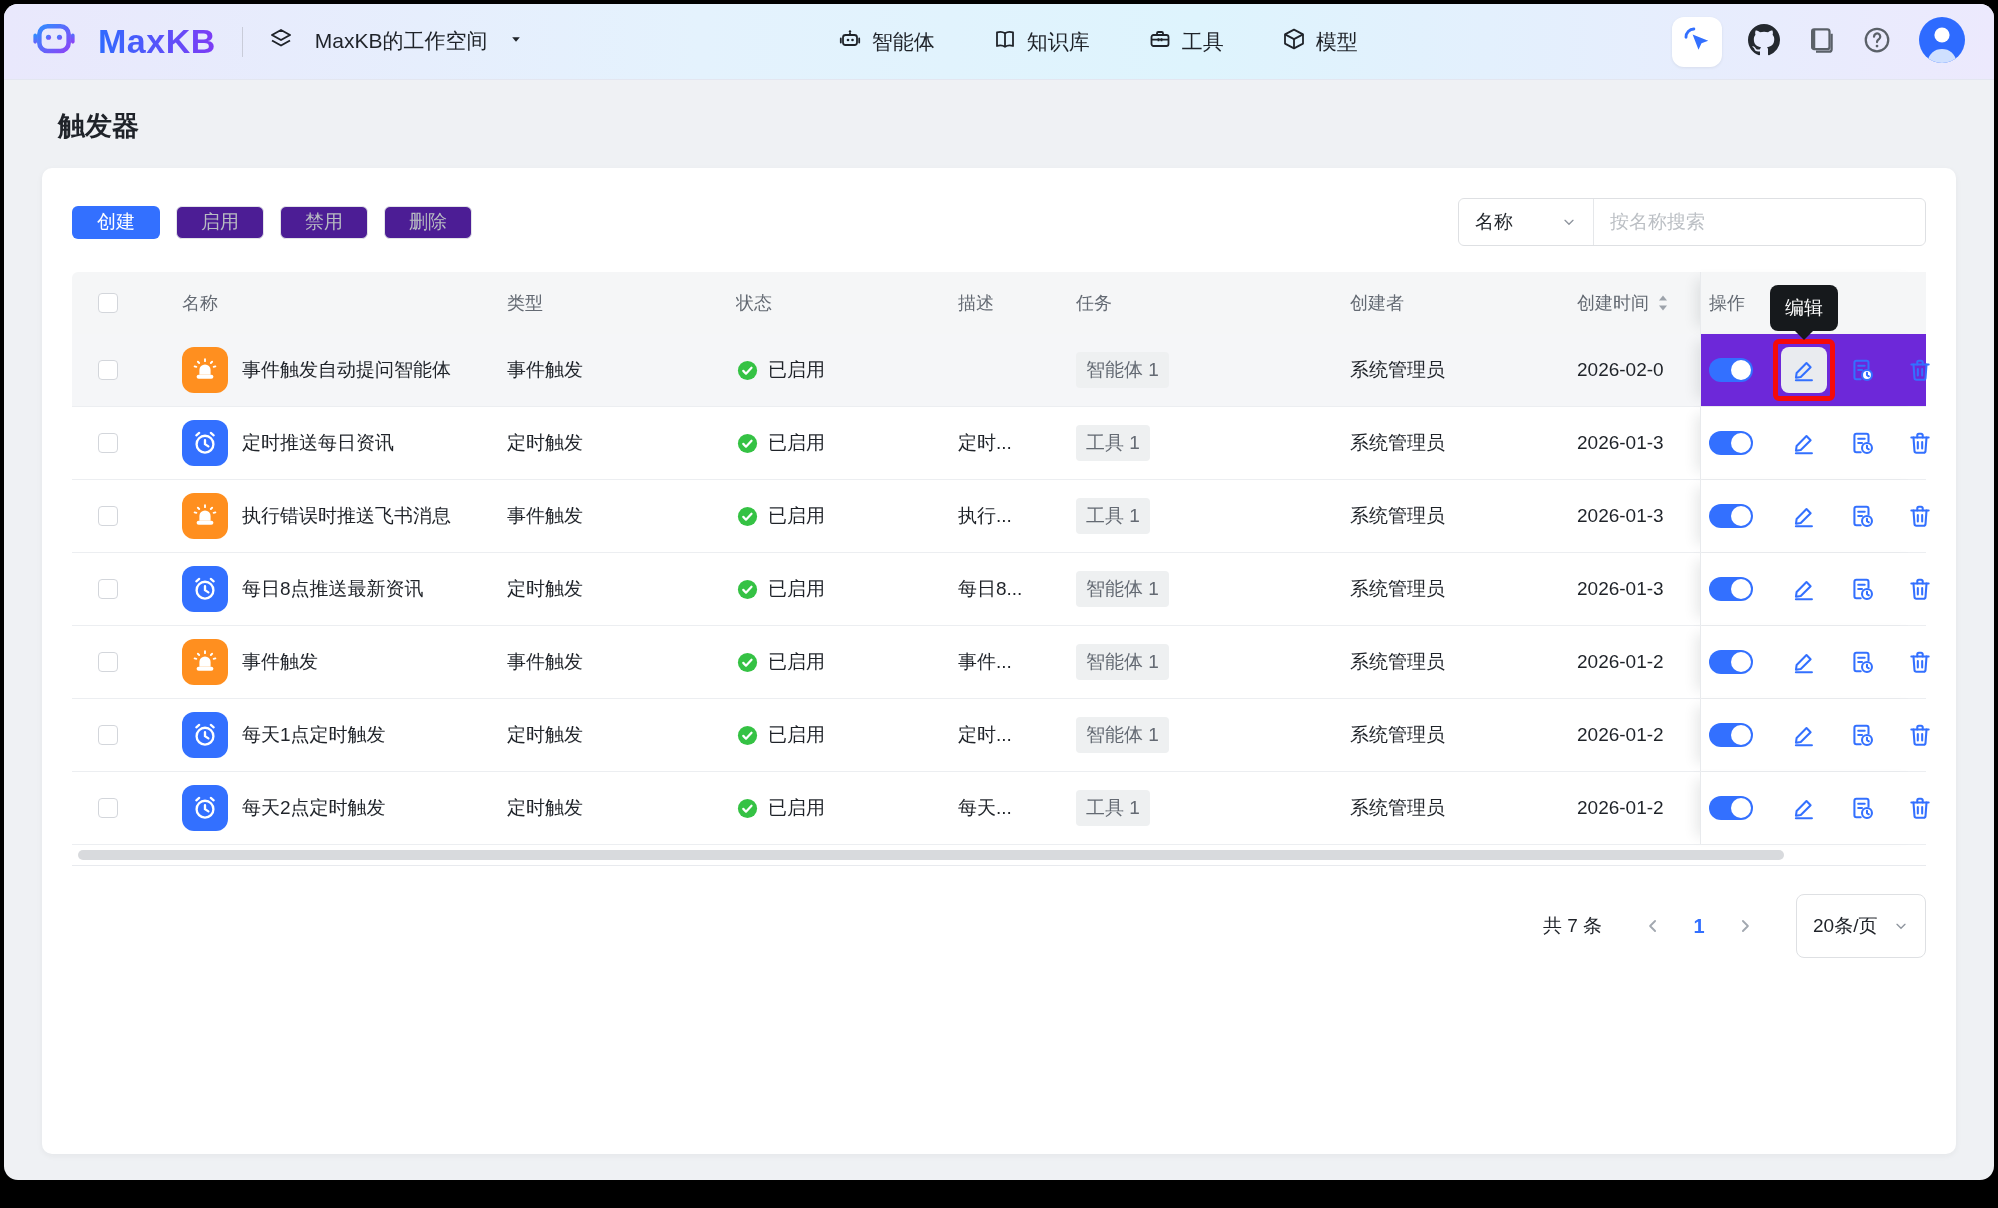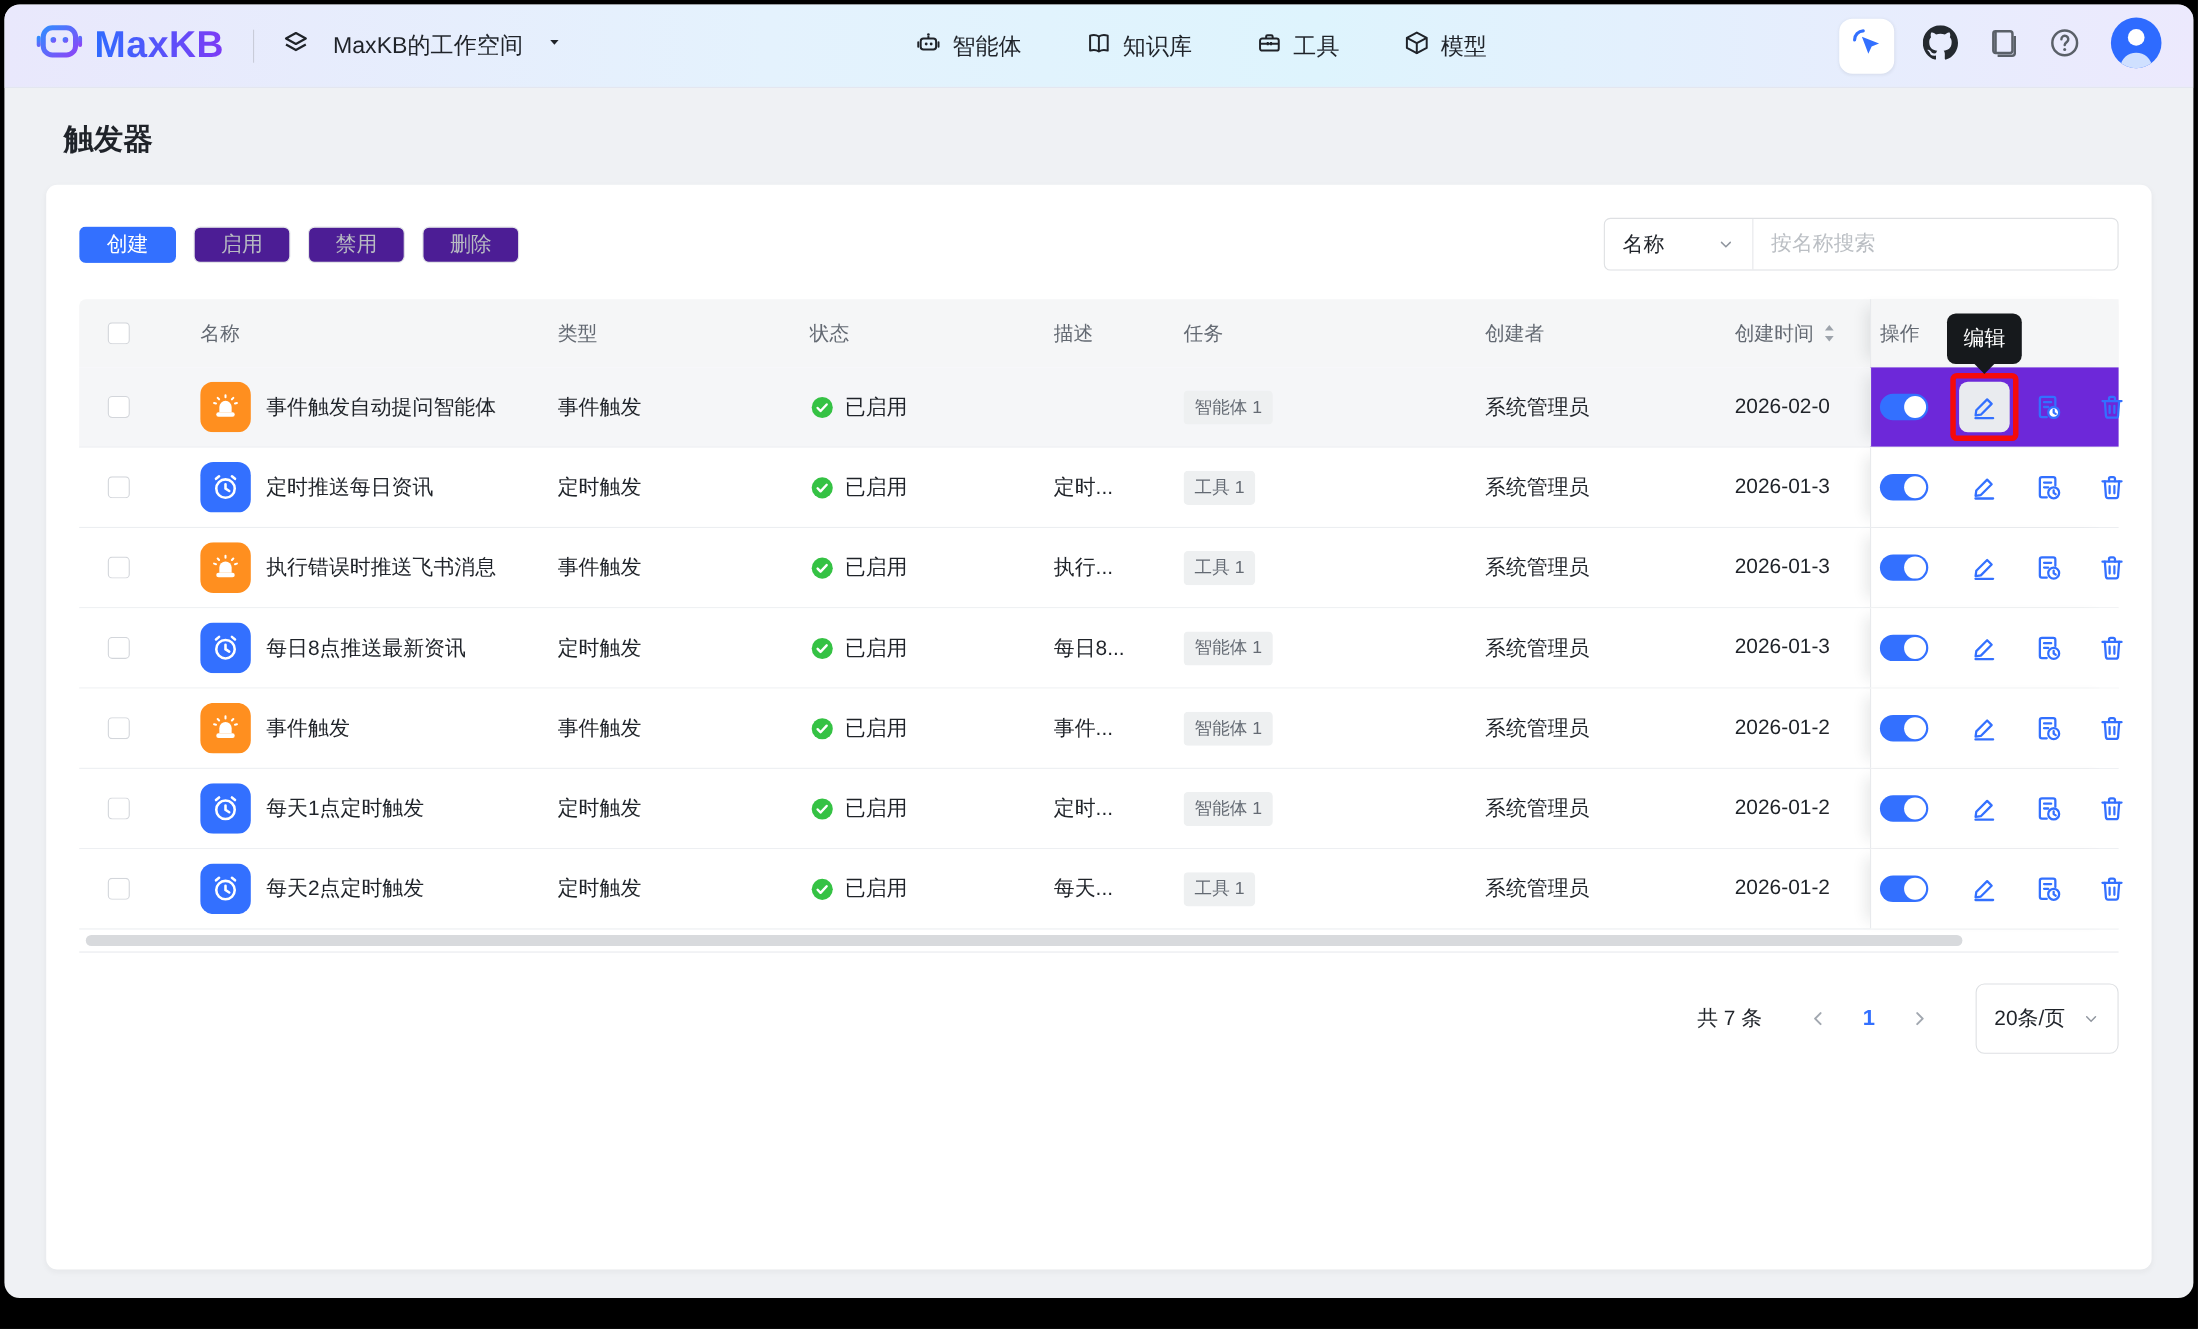--- a/index.html
+++ b/index.html
@@ -4,21 +4,21 @@
 <style>
   * { margin:0; padding:0; box-sizing:border-box; }
   html,body { width:1998px; height:1208px; background:#000; font-family:"Liberation Sans","DejaVu Sans",sans-serif; }
   .app { position:absolute; top:4px; left:4px; right:4px; bottom:28px; background:#eff1f4; border-radius:14px; overflow:hidden; }
 
   
   .topbar { height:76px; display:flex; align-items:center; padding:0 28px;
     background:linear-gradient(90deg,#e9e8fc 0%,#e4f2fd 35%,#def4fd 60%,#ece9fd 100%);
     border-bottom:1px solid #e3e6f0; }
   .topbar-left { display:flex; align-items:center; }
-  .logo { display:flex; align-items:center; gap:10px; }
+  .logo { display:flex; align-items:center; gap:22px; }
   .logo-text { font-size:34px; font-weight:800; letter-spacing:.5px;
     background:linear-gradient(90deg,#2f6bff,#7e3bf5); -webkit-background-clip:text; background-clip:text; color:transparent; }
   .v-divider { width:1px; height:30px; background:#c9ccd9; margin:0 26px; }
   .workspace { display:flex; gap:22px; font-size:21px; color:#1f2329; font-weight:500; cursor:pointer; }
   .topnav { flex:1; display:flex; justify-content:center; align-items:center; gap:58px; }
   .nav-item { display:flex; align-items:center; gap:10px; font-size:21px; color:#1f2329; cursor:pointer; }
   .topbar-right { display:flex; align-items:center; gap:26px; }
   .tool-btn { width:50px; height:50px; border-radius:12px; background:#fff; display:flex; align-items:center; justify-content:center; box-shadow:0 1px 3px rgba(31,35,41,.08); }
   .plain-icon { display:flex; align-items:center; justify-content:center; }
 
@@ -56,21 +56,21 @@
   .cell-actions { width:226px; padding-left:8px; gap:12px; overflow:visible; position:relative;
     border-left:1px solid #e8eaed; box-shadow:-12px 0 12px -8px rgba(31,35,41,.10); align-self:stretch; }
   .t-head .cell-actions { background:#f5f6f7; }
   .t-row  .cell-actions { background:#fff; }
   .t-row.row-hover .cell-actions { background:#6d28d9; }
 
   .cb { width:20px; height:20px; border:1.5px solid #d3d6db; border-radius:4px; background:#fff; display:inline-block; }
   .type-icon { width:46px; height:46px; border-radius:12px; display:flex; align-items:center; justify-content:center; flex:none; }
   .icon-event { background:#ff8f1f; }
   .icon-timer { background:#3370ff; }
-  .badge { background:#eef0f1; color:#646a73; font-size:16px; padding:5px 10px; border-radius:4px; white-space:nowrap; }
+  .badge { background:#eef0f1; color:#646a73; font-size:19px; padding:5px 10px; border-radius:4px; white-space:nowrap; }
   .sort-carets { margin-left:8px; display:inline-flex; }
 
   .switch { width:44px; height:24px; border-radius:12px; background:#3370ff; position:relative; flex:none; cursor:pointer; }
   .switch::after { content:""; position:absolute; top:2px; right:2px; width:20px; height:20px; border-radius:50%; background:#fff; }
   .op-divider { width:1px; height:20px; background:#dee0e3; margin:0 2px; }
   .op-btn { width:46px; height:46px; border-radius:8px; display:flex; align-items:center; justify-content:center; cursor:pointer; flex:none; }
   .op-btn.hovered { background:#e9ebef; }
   .edit-wrap { position:relative; display:flex; }
   .red-box { position:absolute; inset:-8px; border:5px solid #f50a0a; border-radius:6px; pointer-events:none; }
   .tooltip { position:absolute; bottom:calc(100% + 16px); left:50%; transform:translateX(-50%);

